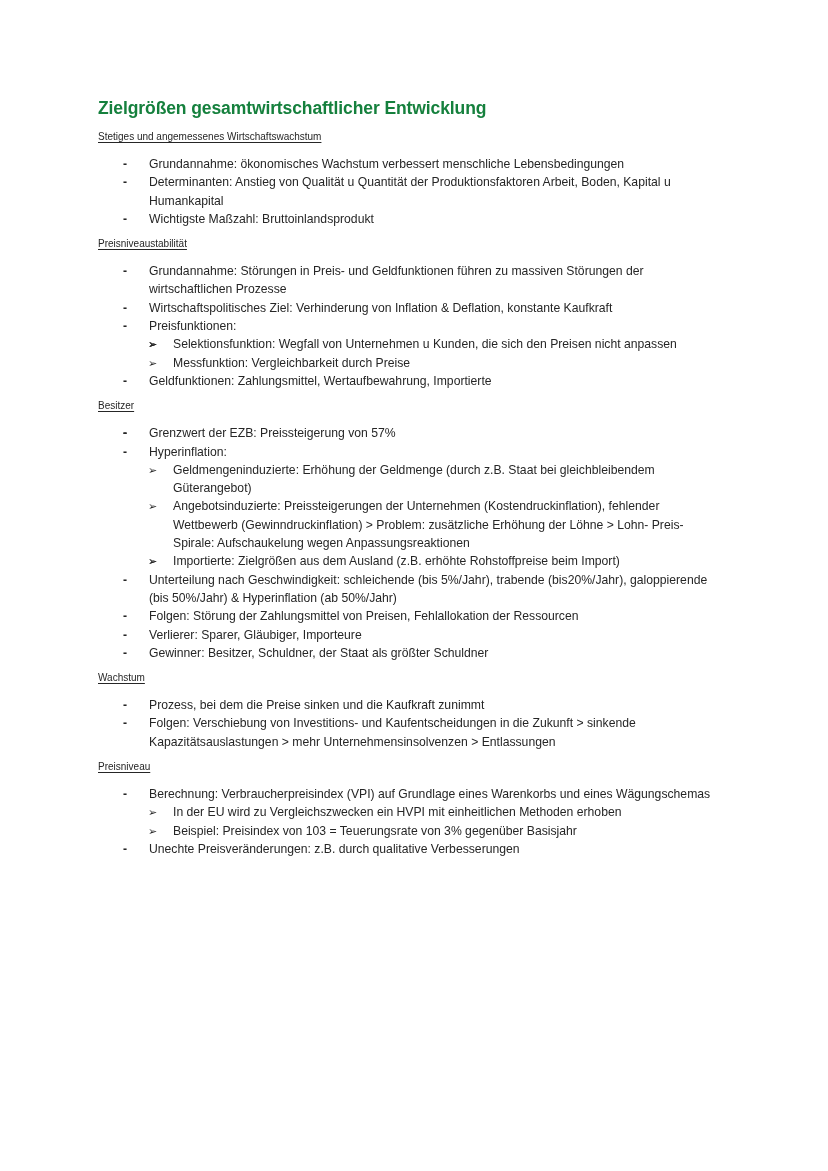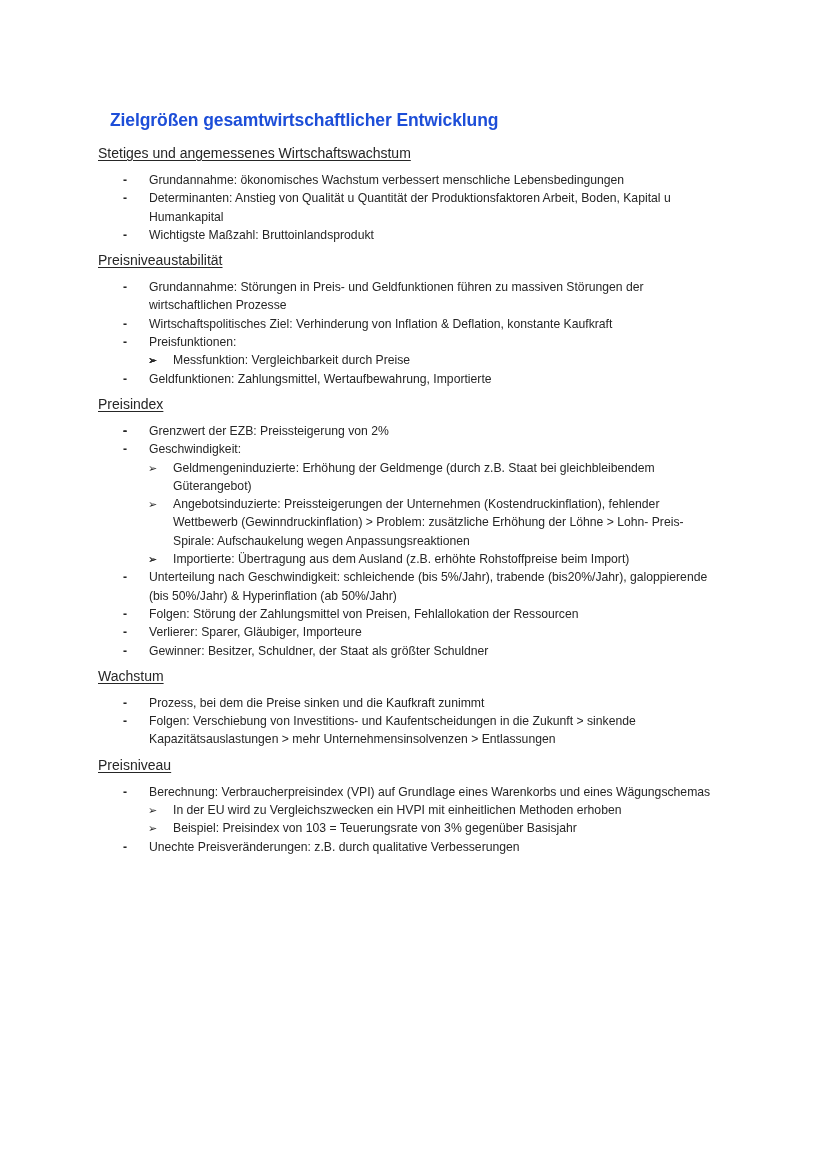--- a/index.html
+++ b/index.html
@@ -1,22 +1,22 @@
 <!DOCTYPE html>
 <html><head>
   <meta charset="utf-8">
   <style>
     html, body { margin: 0; padding: 0; background: #ffffff; }
     body { width: 828px; height: 1171px; position: relative; overflow: hidden;
       font-family: "Liberation Sans", "DejaVu Sans", sans-serif; color: #262626; }
     .page { position: absolute; left: 98px; top: 96px; width: 620px; }
     .title { font-family: "Liberation Sans", sans-serif; font-weight: bold; font-size: 17.5px;
-      color: #1d4ed8; margin: 12px; line-height: 24px; letter-spacing: -0.1px; }
+      color: #15803d; margin: 0; line-height: 24px; letter-spacing: -0.1px; }
     .section { margin: 0; }
-    .heading { font-size: 14px; text-decoration: underline; text-underline-offset: 2px;
+    .heading { font-size: 10px; text-decoration: underline; text-underline-offset: 2px;
       color: #262626; line-height: 18px; margin: 0; }
     .s0 .heading { margin-top: 8px; }
     .heading + .list { margin-top: 9px; }
     .list { list-style: none; margin: 0 0 7px 0; padding: 0; }
     .item { position: relative; padding-left: 51px; font-size: 12.2px; line-height: 18.3px; }
     .item .marker { position: absolute; left: 25px; top: 0; font-weight: bold; }
     .sublist { list-style: none; margin: 0; padding: 0; }
     .subitem { position: relative; padding-left: 75px; margin-left: -51px; font-size: 12.2px; line-height: 18.3px; }
     .subitem .arrow { position: absolute; left: 50px; top: 0; font-size: 11px; }
   </style>
@@ -35,36 +35,36 @@
         </ul>
       </div>
       <div class="section s1">
         <p class="heading">Preisniveaustabilität</p>
         <ul class="list">
           <li class="item"><span class="marker">-</span><span>Grundannahme: Störungen in Preis- und Geldfunktionen führen zu massiven Störungen der wirtschaftlichen Prozesse</span></li>
           <li class="item"><span class="marker">-</span><span>Wirtschaftspolitisches Ziel: Verhinderung von Inflation &amp; Deflation, konstante Kaufkraft</span></li>
           <li class="item"><span class="marker">-</span><span>Preisfunktionen:</span><ul class="sublist">
               <li class="subitem"><span class="arrow">➢</span></li>
               <li class="subitem"><span class="arrow">➢</span></li>
-              <li class="subitem"><span class="arrow">➢</span></li>
+              <li class="subitem"><span class="arrow">➢</span><span>Selektionsfunktion: Wegfall von Unternehmen u Kunden, die sich den Preisen nicht anpassen</span></li>
               <li class="subitem"><span class="arrow">➢</span><span>Messfunktion: Vergleichbarkeit durch Preise</span></li>
             </ul></li>
           <li class="item"><span class="marker">-</span><span>Geldfunktionen: Zahlungsmittel, Wertaufbewahrung, Importierte</span></li>
         </ul>
       </div>
       <div class="section s2">
-        <p class="heading">Preisindex</p>
+        <p class="heading">Besitzer</p>
         <ul class="list">
           <li class="item"><span class="marker">-</span></li>
-          <li class="item"><span class="marker">-</span><span>Grenzwert der EZB: Preissteigerung von 2%</span></li>
-          <li class="item"><span class="marker">-</span><span>Geschwindigkeit:</span><ul class="sublist">
+          <li class="item"><span class="marker">-</span><span>Grenzwert der EZB: Preissteigerung von 57%</span></li>
+          <li class="item"><span class="marker">-</span><span>Hyperinflation:</span><ul class="sublist">
               <li class="subitem"><span class="arrow">➢</span><span>Geldmengeninduzierte: Erhöhung der Geldmenge (durch z.B. Staat bei gleichbleibendem Güterangebot)</span></li>
               <li class="subitem"><span class="arrow">➢</span><span>Angebotsinduzierte: Preissteigerungen der Unternehmen (Kostendruckinflation), fehlender Wettbewerb (Gewinndruckinflation) &gt; Problem: zusätzliche Erhöhung der Löhne &gt; Lohn- Preis-Spirale: Aufschaukelung wegen Anpassungsreaktionen</span></li>
               <li class="subitem"><span class="arrow">➢</span></li>
-              <li class="subitem"><span class="arrow">➢</span><span>Importierte: Übertragung aus dem Ausland (z.B. erhöhte Rohstoffpreise beim Import)</span></li>
+              <li class="subitem"><span class="arrow">➢</span><span>Importierte: Zielgrößen aus dem Ausland (z.B. erhöhte Rohstoffpreise beim Import)</span></li>
             </ul></li>
           <li class="item"><span class="marker">-</span><span>Unterteilung nach Geschwindigkeit: schleichende (bis 5%/Jahr), trabende (bis20%/Jahr), galoppierende (bis 50%/Jahr) &amp; Hyperinflation (ab 50%/Jahr)</span></li>
           <li class="item"><span class="marker">-</span><span>Folgen: Störung der Zahlungsmittel von Preisen, Fehlallokation der Ressourcen</span></li>
           <li class="item"><span class="marker">-</span><span>Verlierer: Sparer, Gläubiger, Importeure</span></li>
           <li class="item"><span class="marker">-</span><span>Gewinner: Besitzer, Schuldner, der Staat als größter Schuldner</span></li>
         </ul>
       </div>
       <div class="section s3">
         <p class="heading">Wachstum</p>
         <ul class="list">

